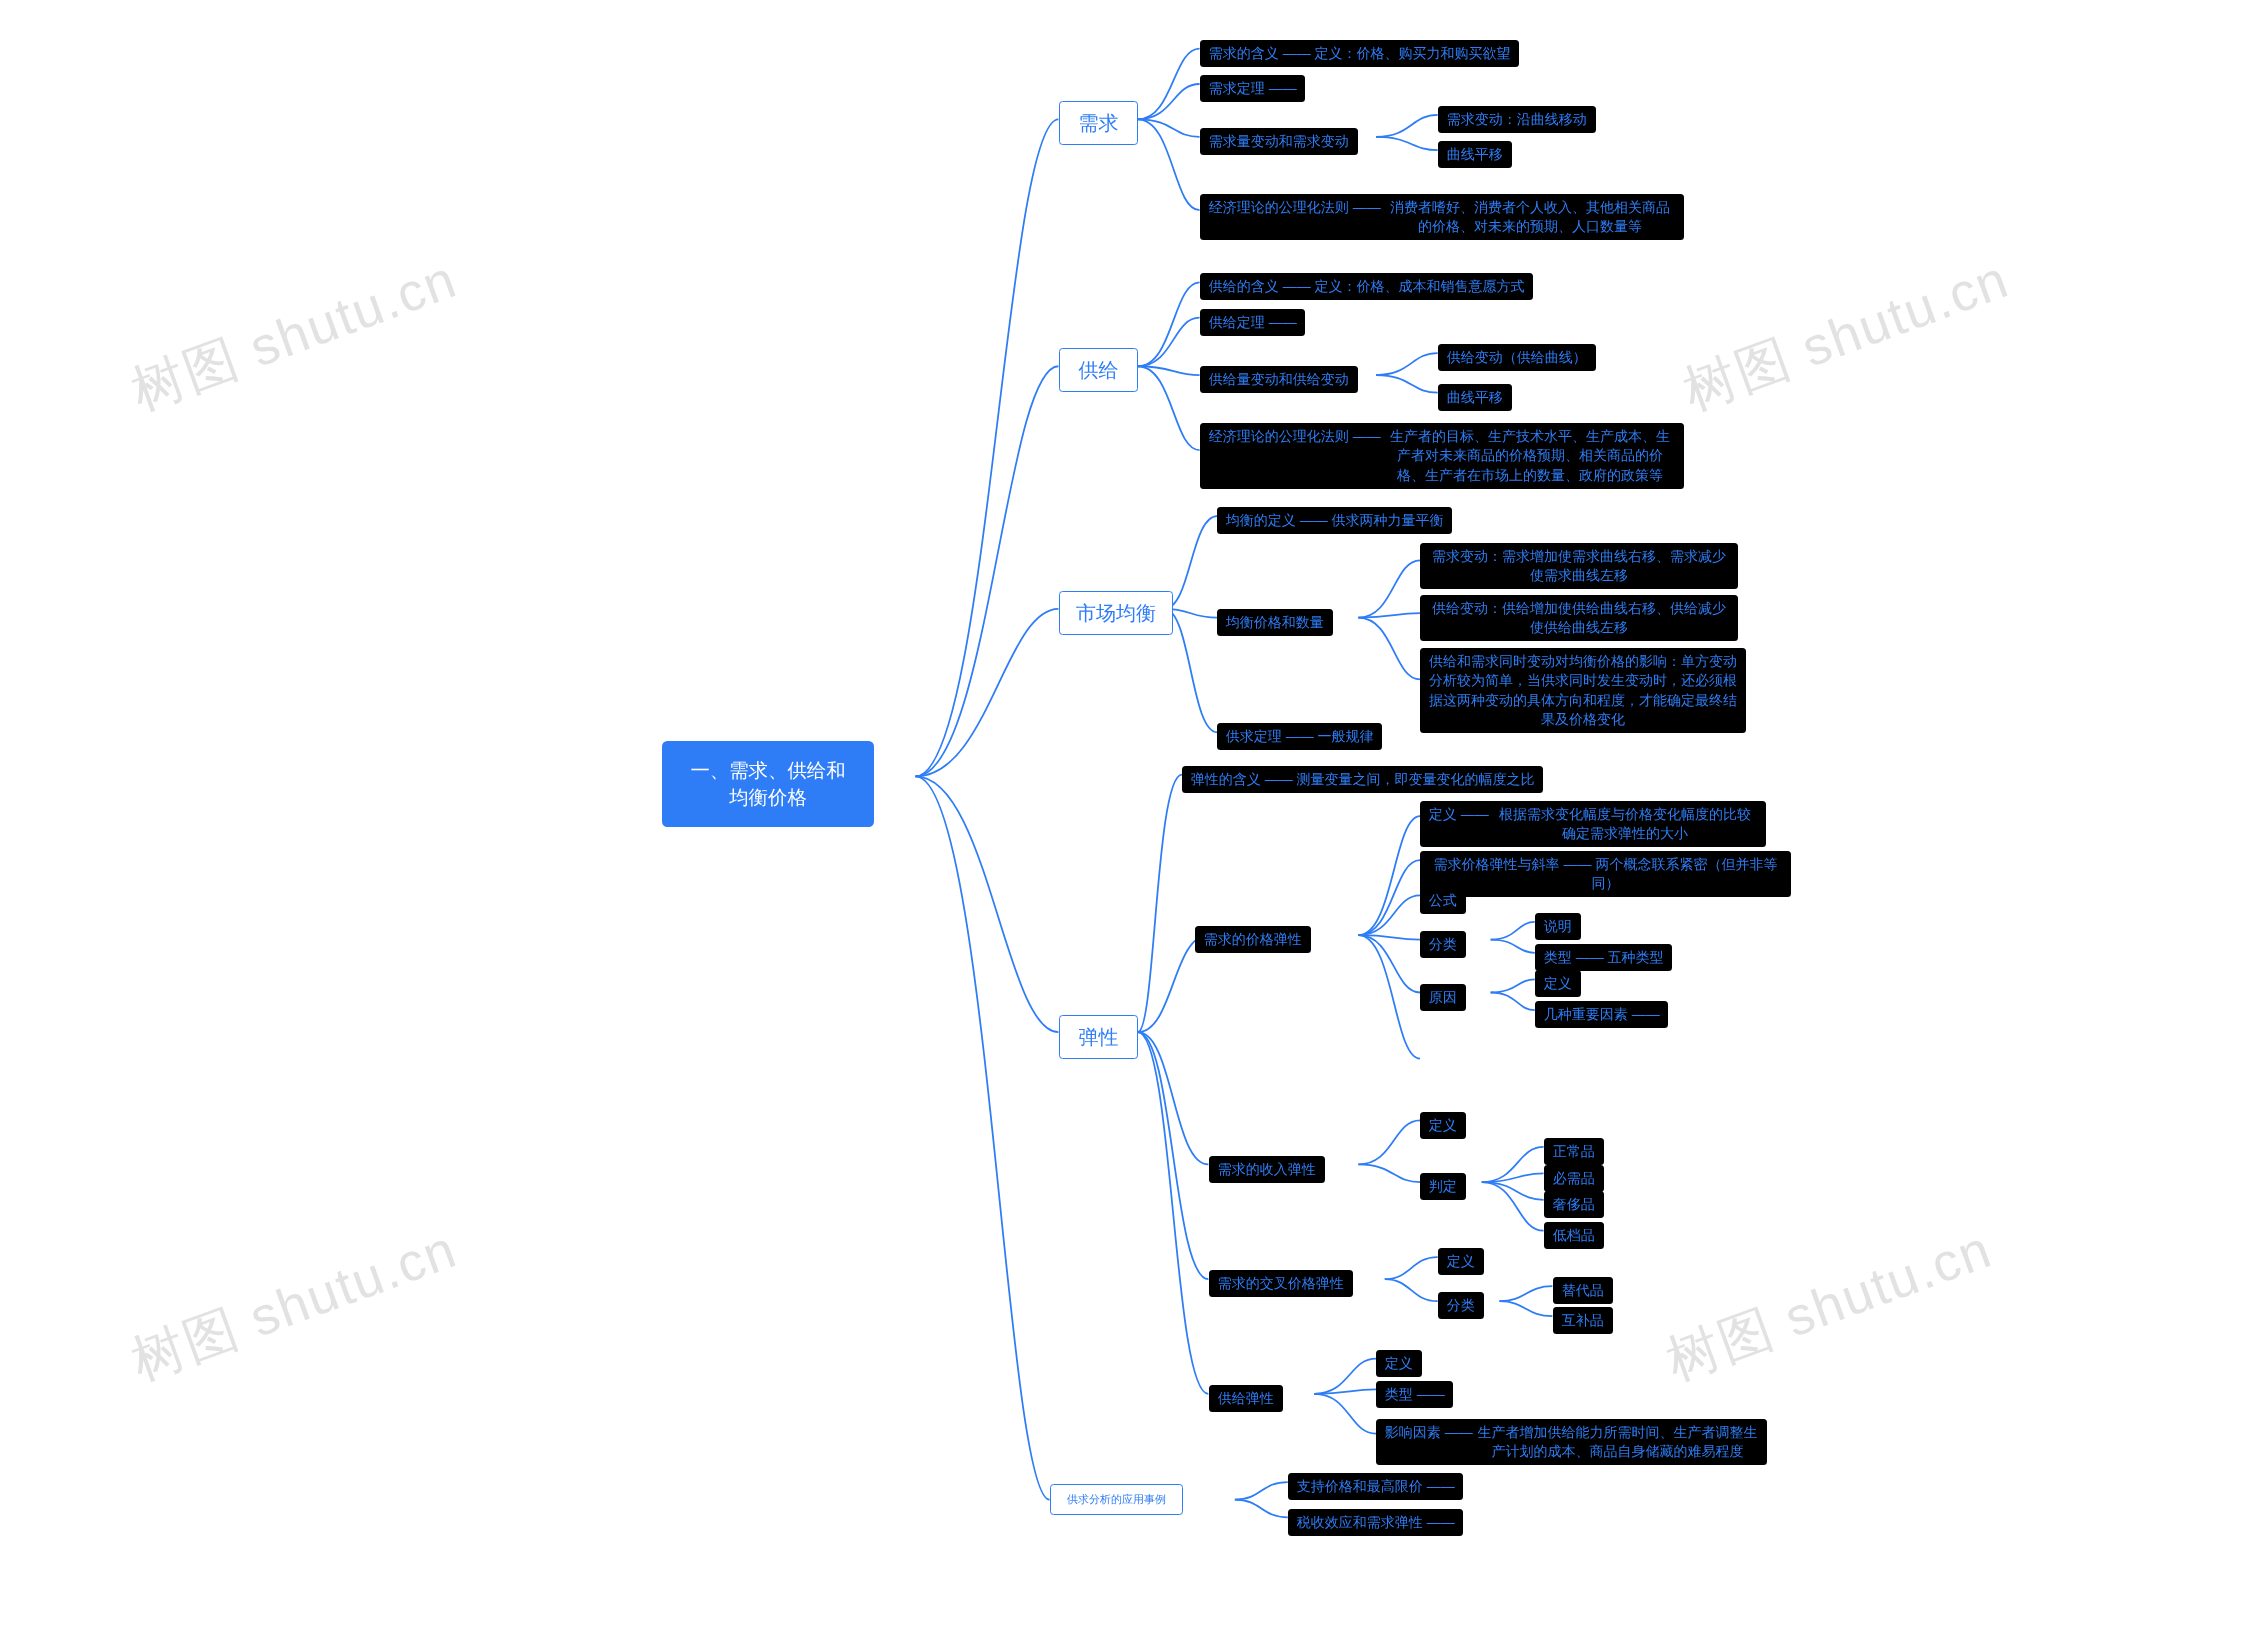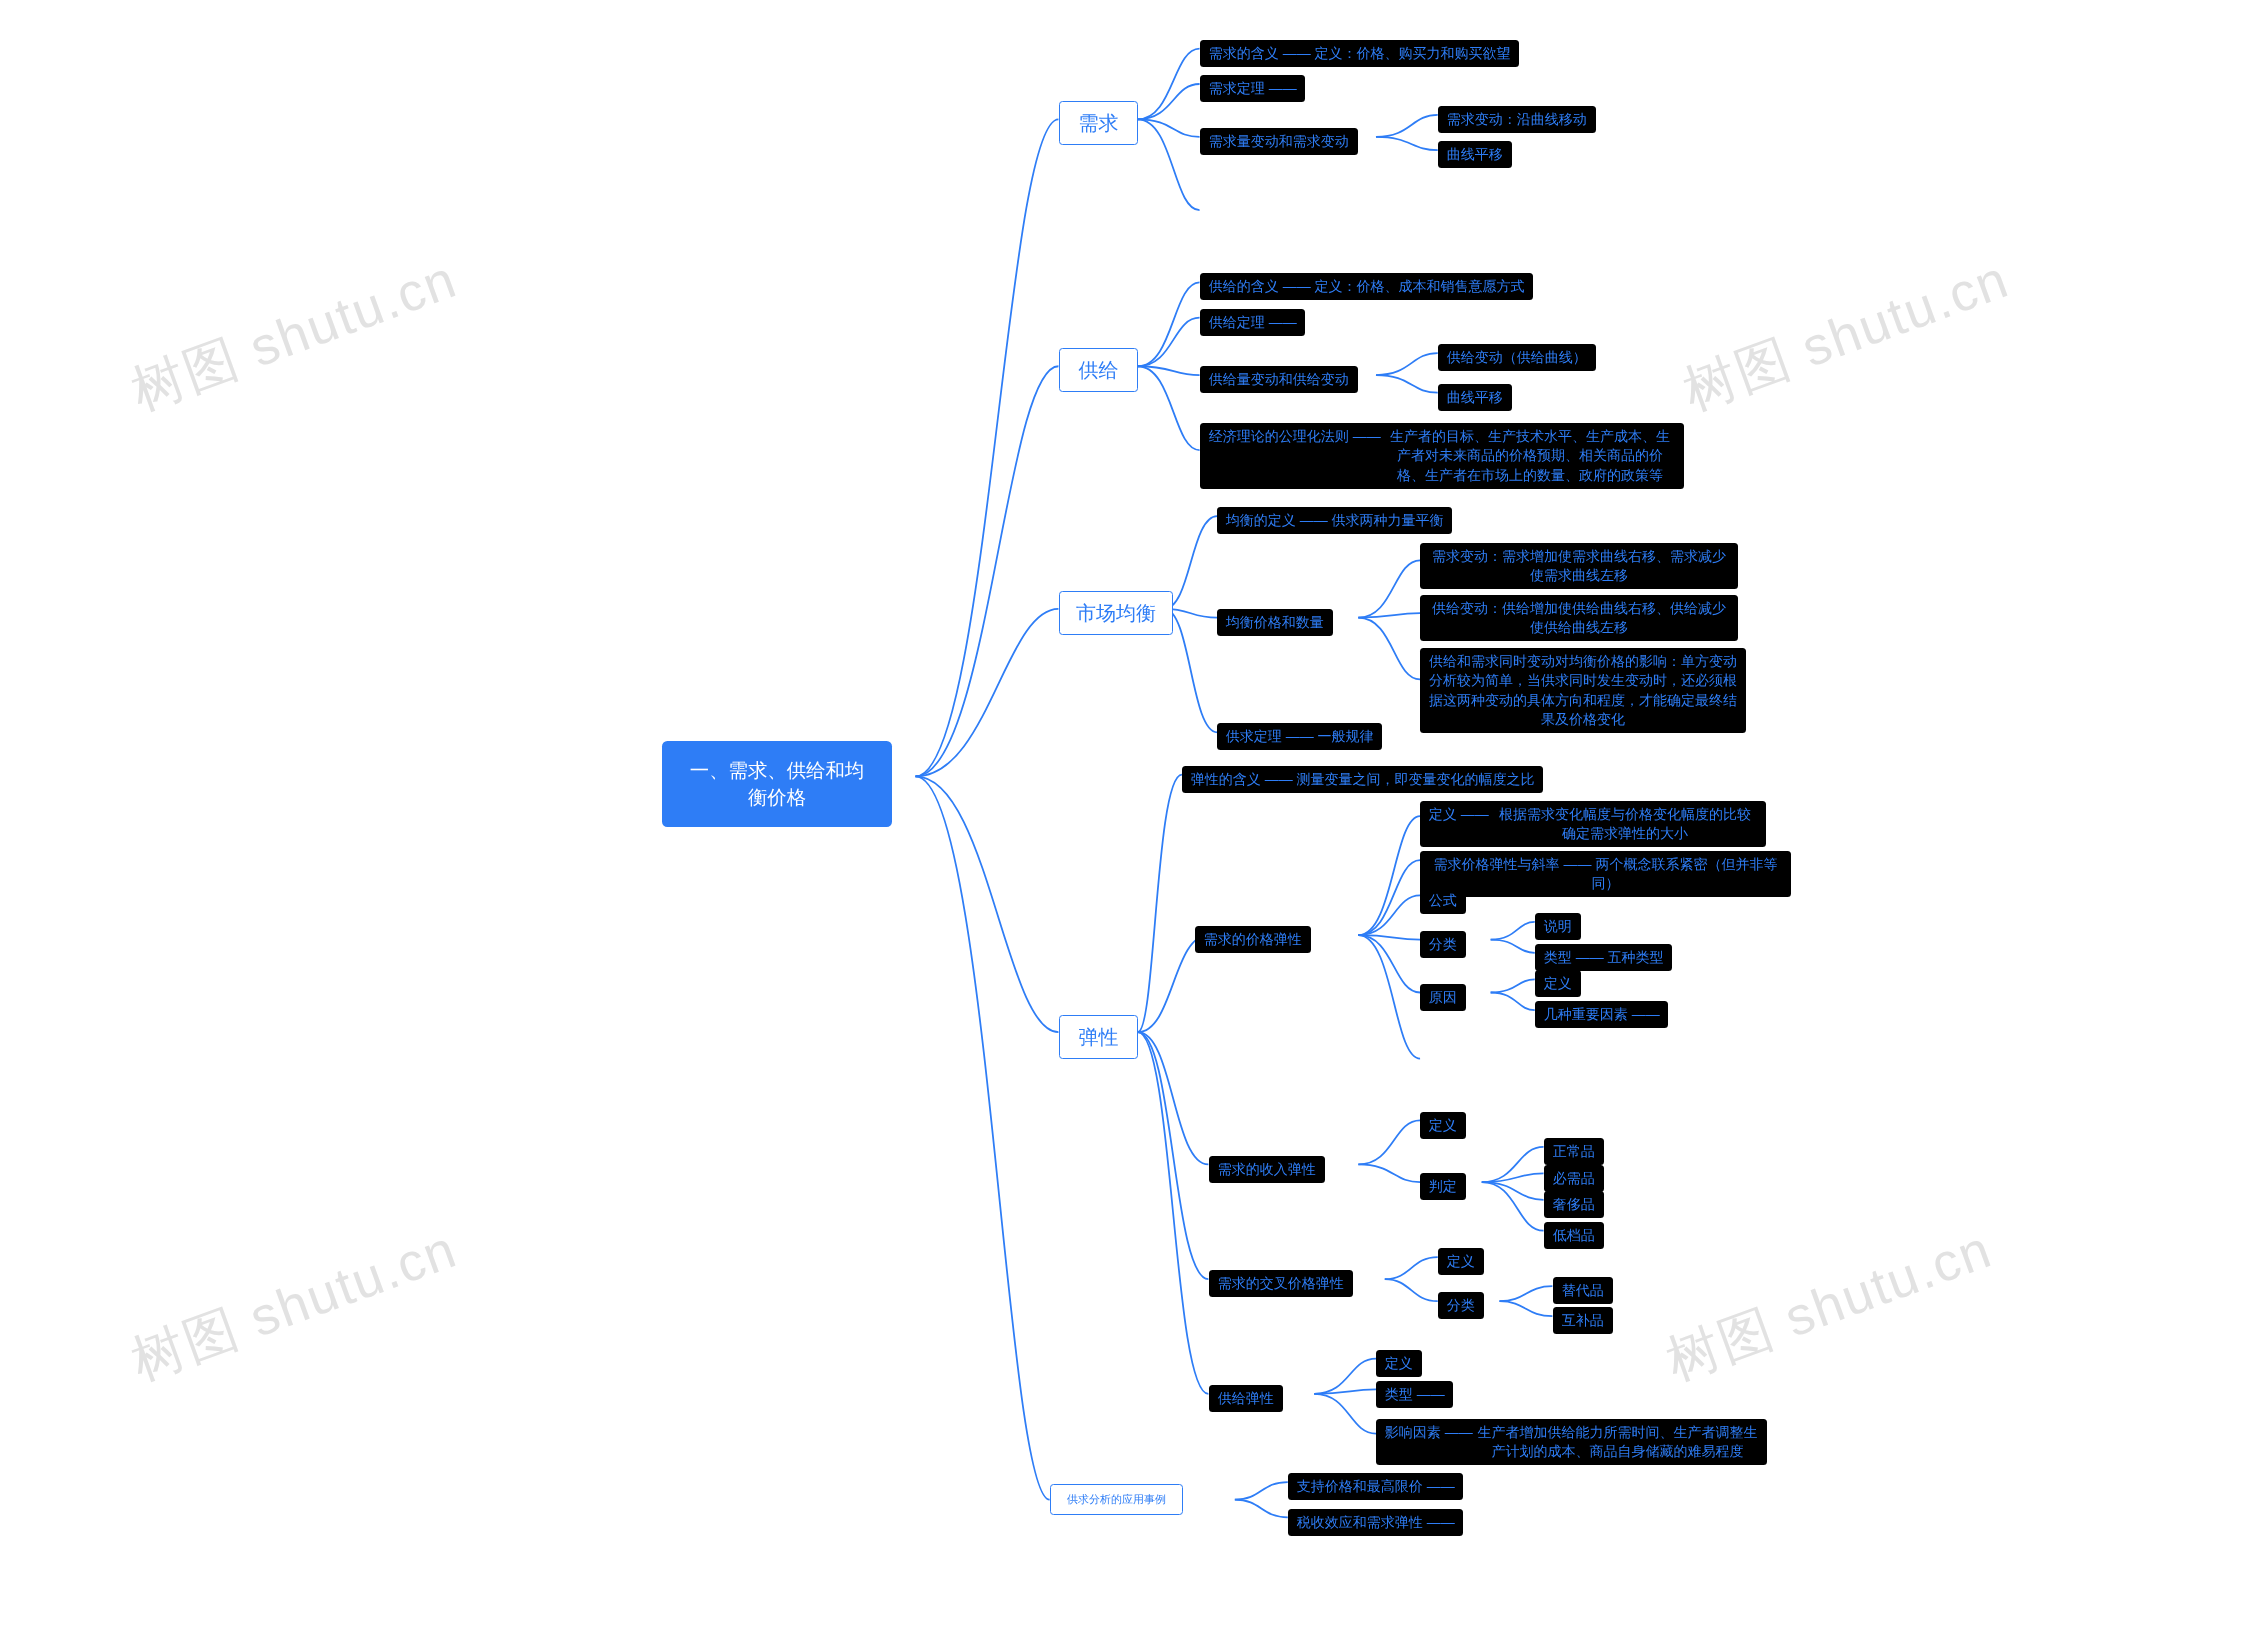--- a/index.html
+++ b/index.html
@@ -86,33 +86,34 @@
     <path d="M1700 1475 C1730 1475 1730 1492 1760 1492"></path>
 
     <path d="M1490 1580 C1530 1580 1530 1540 1560 1540"></path>
     <path d="M1490 1580 C1530 1580 1530 1575 1560 1575"></path>
     <path d="M1490 1580 C1530 1580 1530 1625 1560 1625"></path>
 
     <path d="M1400 1700 C1430 1700 1430 1680 1460 1680"></path>
     <path d="M1400 1700 C1430 1700 1430 1720 1460 1720"></path>
   </svg>
 
-  <div class="node root" style="left:662px;top:741px;width:230px">一、需求、供给和均衡价格</div>
+  <div class="node root" style="left:662px;top:741px;width:212px">一、需求、供给和均衡价格</div>
 
   <div class="node branch" style="left:1059px;top:101px">需求</div>
   <div class="node branch" style="left:1059px;top:348px">供给</div>
   <div class="node branch" style="left:1059px;top:591px">市场均衡</div>
   <div class="node branch" style="left:1059px;top:1015px">弹性</div>
   <div class="node branch" style="left:1050px;top:1484px;font-size:11px">供求分析的应用事例</div>
 
   <div class="node leaf" style="left:1200px;top:40px"><span>需求的含义</span><span class="dash"> —— </span><span>定义：价格、购买力和购买欲望</span></div>
   <div class="node leaf" style="left:1200px;top:75px">需求定理 ——</div>
   <div class="node leaf" style="left:1200px;top:128px">需求量变动和需求变动</div>
   <div class="node leaf" style="left:1438px;top:106px">需求变动：沿曲线移动</div>
   <div class="node leaf" style="left:1438px;top:141px">曲线平移</div>
+  <div class="node leaf" style="left:1200px;top:194px;max-width:none"><span>经济理论的公理化法则 ——</span> <span style="display:inline-block;max-width:291px;vertical-align:top">消费者嗜好、消费者个人收入、其他相关商品的价格、对未来的预期、人口数量等</span></div>
 
   <div class="node leaf" style="left:1200px;top:273px">供给的含义 —— 定义：价格、成本和销售意愿方式</div>
   <div class="node leaf" style="left:1200px;top:309px">供给定理 ——</div>
   <div class="node leaf" style="left:1200px;top:366px">供给量变动和供给变动</div>
   <div class="node leaf" style="left:1438px;top:344px">供给变动（供给曲线）</div>
   <div class="node leaf" style="left:1438px;top:384px">曲线平移</div>
   <div class="node leaf" style="left:1200px;top:423px;max-width:none"><span>经济理论的公理化法则 ——</span> <span style="display:inline-block;max-width:291px;vertical-align:top">生产者的目标、生产技术水平、生产成本、生产者对未来商品的价格预期、相关商品的价格、生产者在市场上的数量、政府的政策等</span></div>
 
   <div class="node leaf" style="left:1217px;top:507px">均衡的定义 —— 供求两种力量平衡</div>
   <div class="node leaf" style="left:1217px;top:609px">均衡价格和数量</div>

